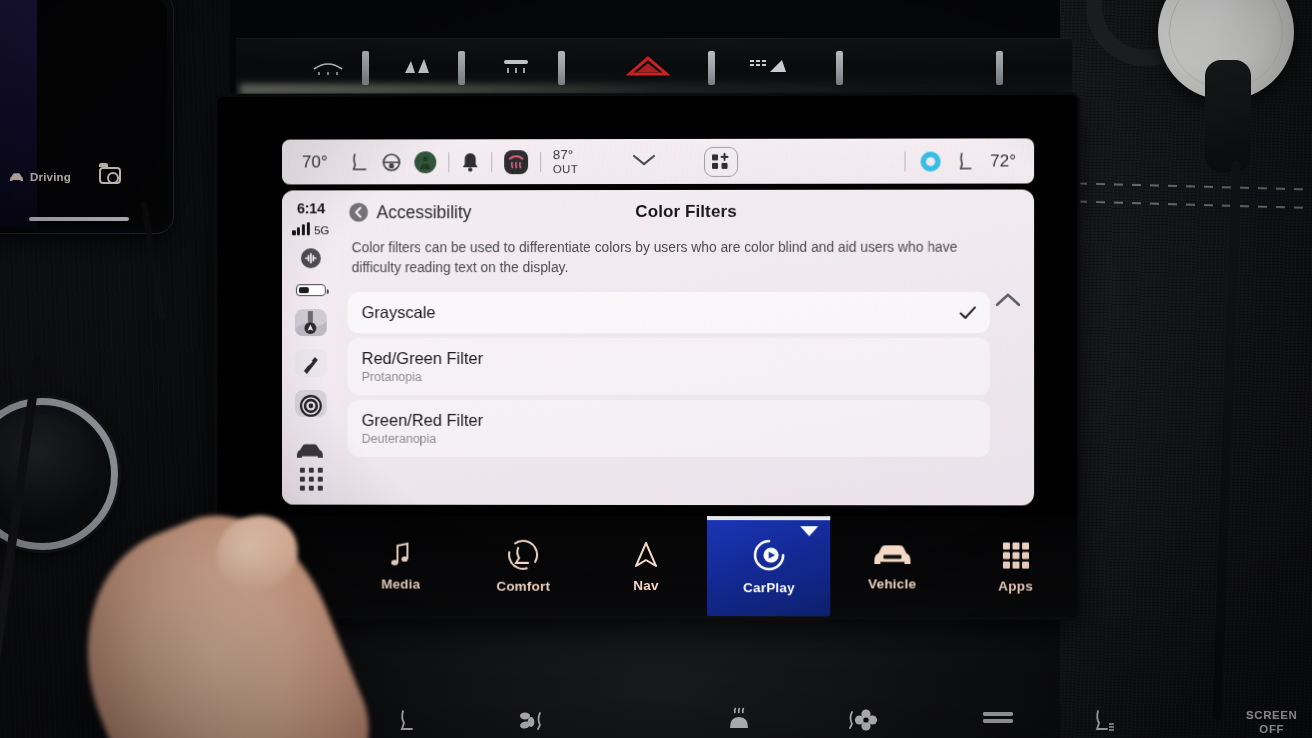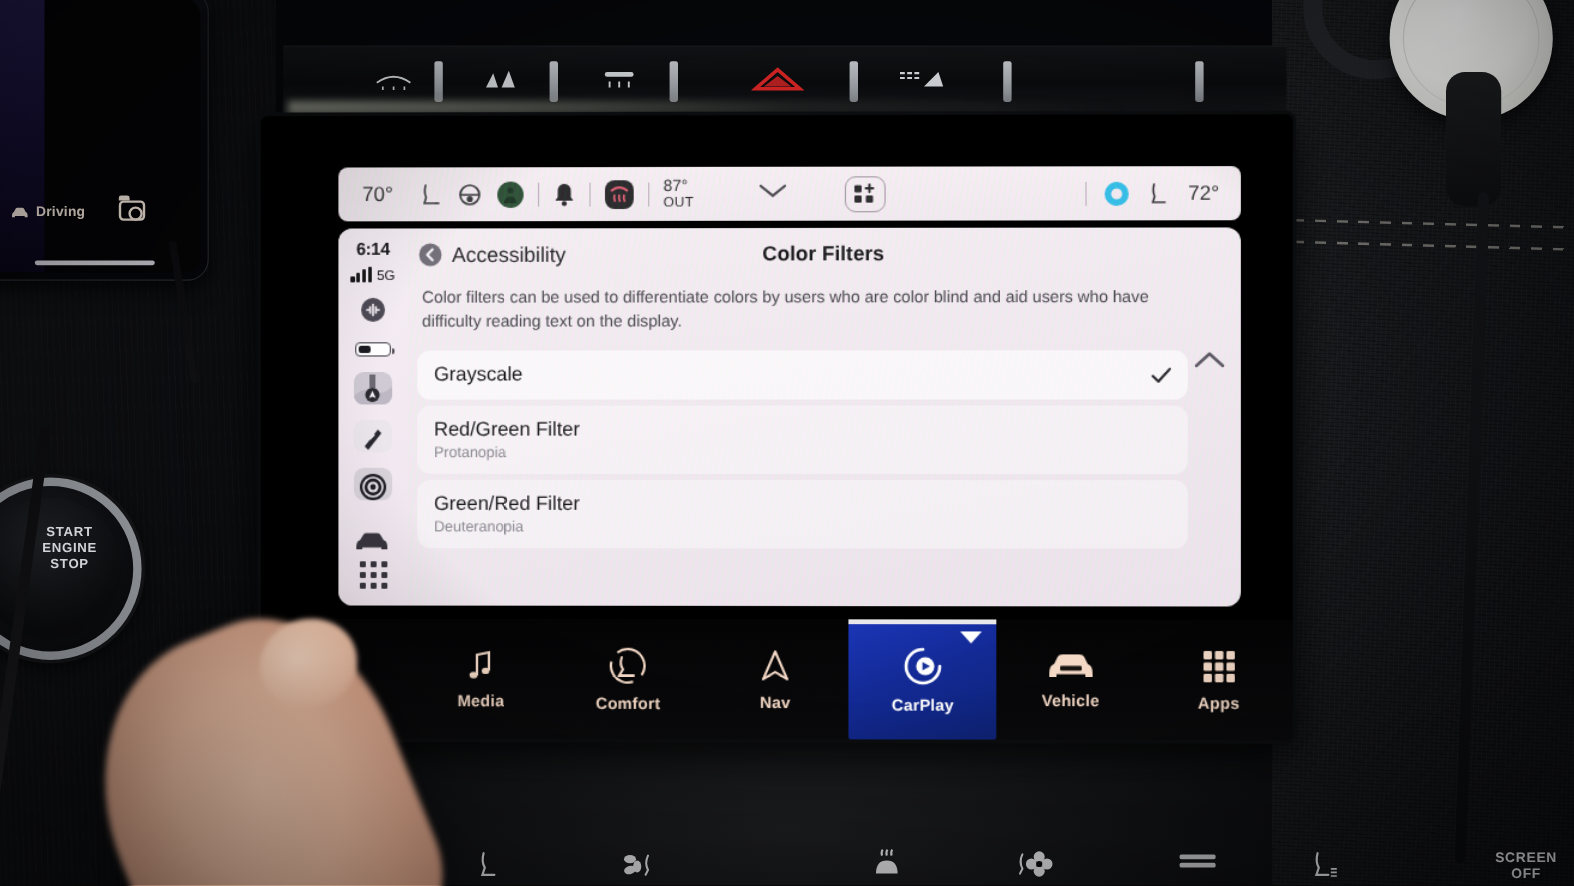--- a/index.html
+++ b/index.html
@@ -316,25 +316,20 @@
         </svg>
         <span>Driving</span>
       </div>
       <div class="phone-cam"></div>
       <div class="phone-bar"></div>
     </div>
   </div>
   <div class="phone-cable"></div>
 
   <div class="start-btn"></div>
-  <div class="start-label">
-    <div>START</div>
-    <div>ENGINE</div>
-    <div>STOP</div>
-  </div>
   <div class="start-cable"></div>
 
   <div class="btn-strip">
     <div class="bkey" style="left:70px;">
       <svg width="36" height="20" viewBox="0 0 36 20">
           <path d="M4 13 Q18 3 32 13" stroke="#cfd2d6" stroke-width="1.6" fill="none"></path>
           <path d="M9 16 v3 M18 16 v3 M27 16 v3" stroke="#cfd2d6" stroke-width="1.4"></path>
         </svg>
     </div>
     <div class="divider-pin" style="left:126px;"></div>

